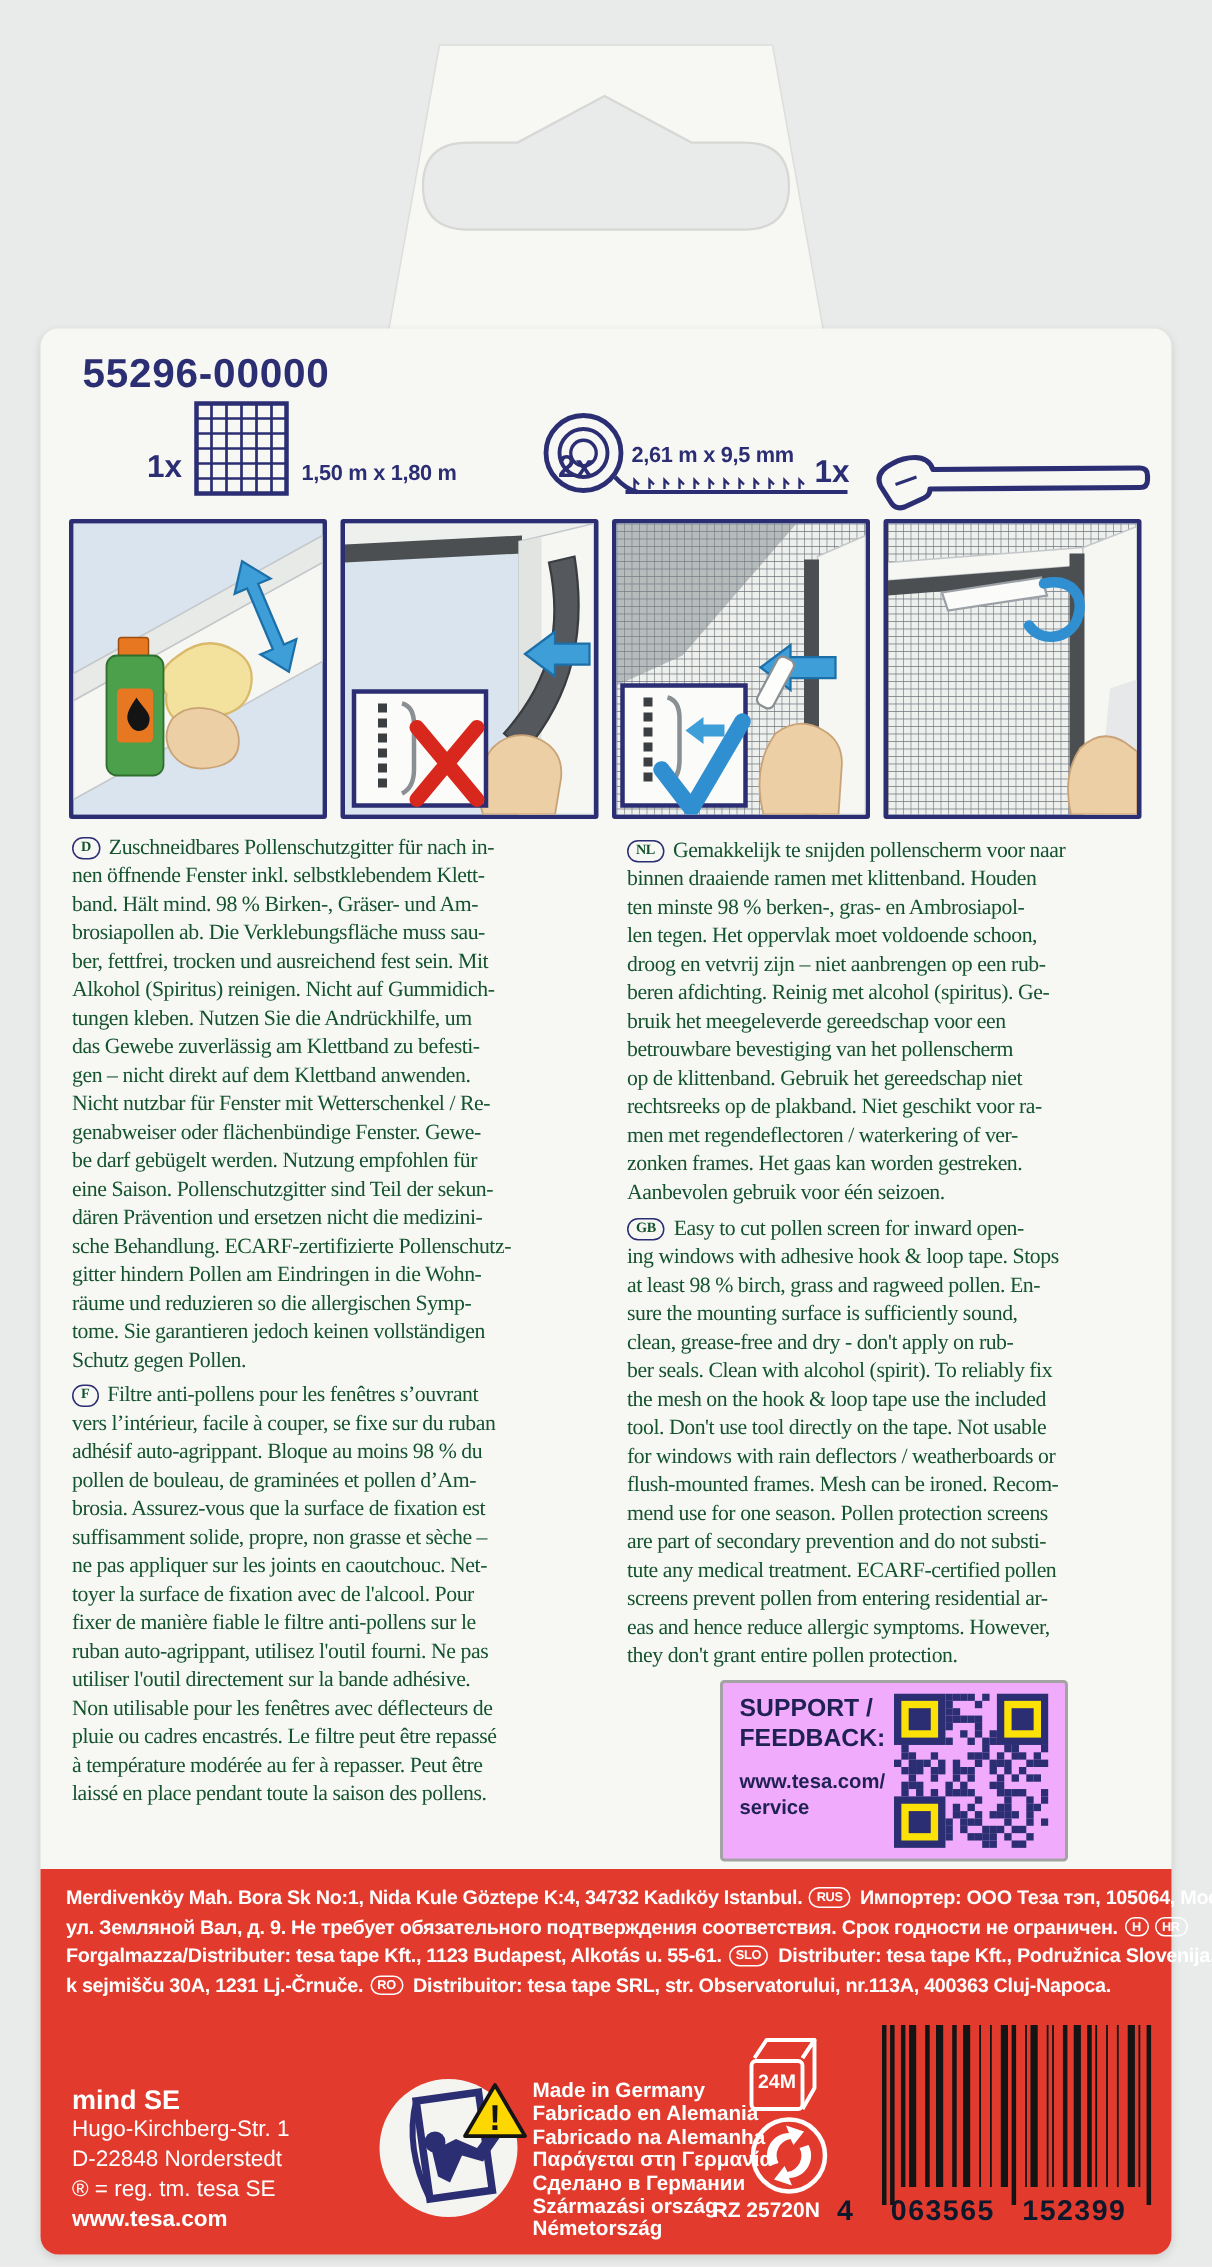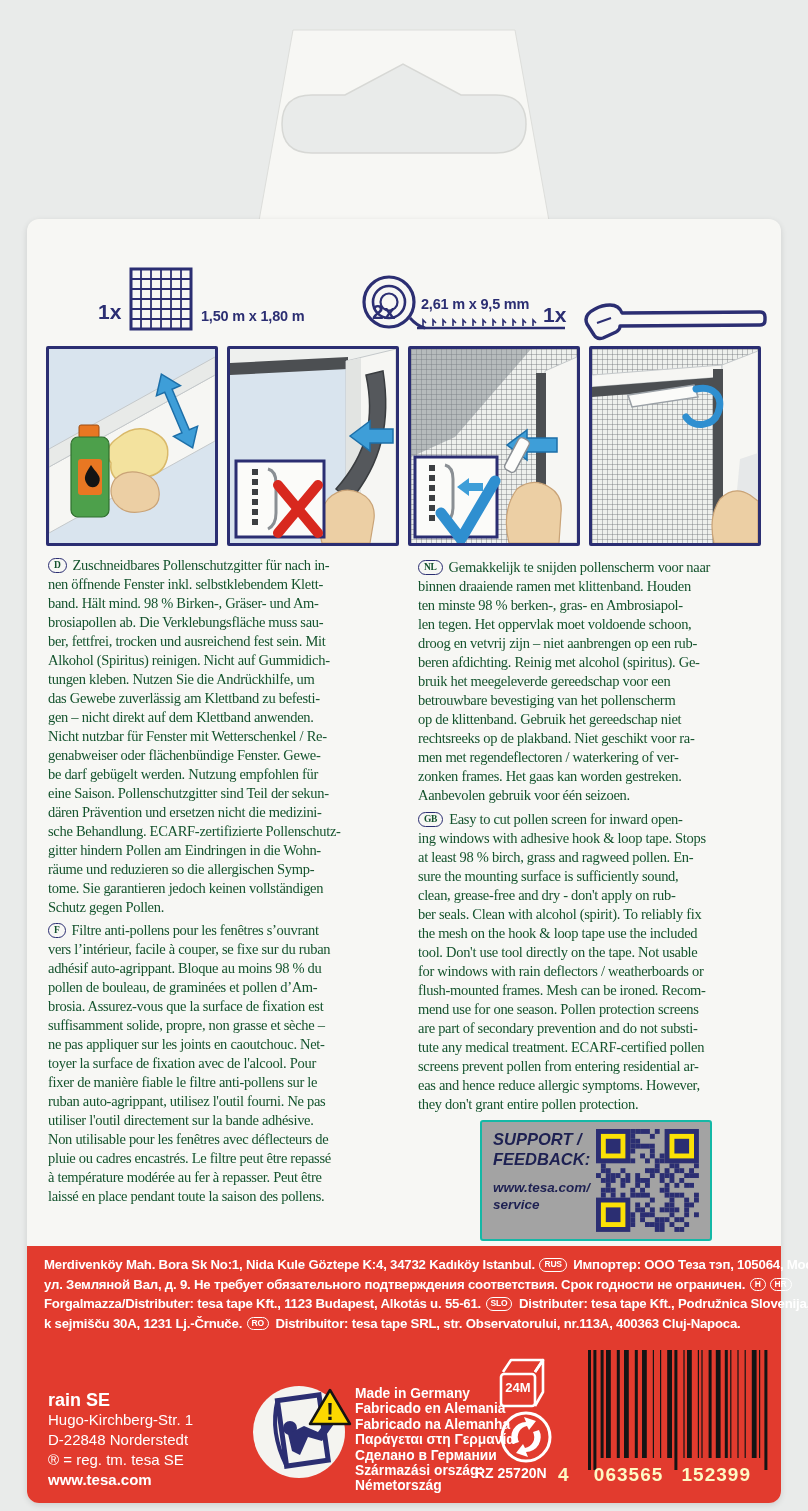--- a/index.html
+++ b/index.html
@@ -12,57 +12,58 @@
   .artnum{position:absolute;left:28px;top:15px;font-size:27px;font-weight:bold;letter-spacing:.5px;}
   .qty{position:absolute;font-size:21px;font-weight:bold;}
   .contlabel{position:absolute;font-size:14.5px;font-weight:bold;letter-spacing:-.2px;}
   .panel{position:absolute;top:127px;width:166px;height:194px;border:3px solid #2b2e72;
          background:#d9e4ee;border-radius:2px;}
   .p1{left:19px}.p2{left:200px}.p3{left:381px}.p4{left:562px}
   .para{position:absolute;width:372px;font-size:14.5px;line-height:19px;letter-spacing:-.3px;color:#14532d;font-family:Liberation Serif, serif;}
   .para .lines{white-space:pre-line;}
   .lbadge{display:inline-block;border:1.7px solid #2b2e72;border-radius:10px;padding:0 5px;
           font-size:9.5px;font-weight:bold;line-height:13px;vertical-align:2px;margin-right:6px;}
-  .supbox{position:absolute;left:453px;top:901px;width:228px;height:117px;background:#a3a3a3;
-          border:2px solid #14b8a6;border-radius:3px;font-style:italic;}
+  .supbox{position:absolute;left:453px;top:901px;width:228px;height:117px;background:#f0abfc;
+          border:2px solid #a3a3a3;border-radius:3px;}
   .suptitle{position:absolute;left:11px;top:7px;font-size:16.5px;font-weight:bold;line-height:20px;
             white-space:pre-line;color:#1e2152;}
   .supurl{position:absolute;left:11px;top:57px;font-size:13.5px;font-weight:bold;line-height:17px;
           white-space:pre-line;color:#1e2152;}
   .redband{position:absolute;left:0;top:1027px;width:754px;height:257px;background:#e23b2e;
            border-radius:0 0 12px 12px;color:#fff;}
   .dist{position:absolute;left:17px;top:9px;width:726px;font-size:13.2px;line-height:19.6px;
         letter-spacing:-.2px;font-weight:bold;}
   .dist-line{white-space:nowrap;}
   .rbadge{display:inline-block;border:1.4px solid #fff;border-radius:9px;padding:0 4px;
           font-size:8.5px;font-weight:bold;line-height:11.5px;vertical-align:2px;margin:0 3px 0 1px;}
   .company{position:absolute;left:21px;top:144px;font-size:15px;line-height:20px;}
   .company .c0{font-size:18px;font-weight:bold;}
   .company .c4{font-weight:bold;}
   .madein{position:absolute;left:328px;top:140px;font-size:13.8px;font-weight:bold;line-height:15.4px;
           white-space:pre-line;}
   .rz{position:absolute;left:448px;top:219px;font-size:14px;font-weight:bold;}
-  .bcdigits{position:absolute;left:531px;top:218px;width:216px;font-size:19px;color:#fef9c3;
+  .bcdigits{position:absolute;left:531px;top:218px;width:216px;font-size:19px;color:#0f172a;
             font-weight:bold;letter-spacing:1px;}
   .bcdigits span{display:inline-block;}
 </style>
 </head>
 <body>
 
 <div class="page">
 
   <svg class="tabsvg" width="808" height="240">
     <polygon points="293,30 515,30 551,232 257,232" fill="#f7f7f4"></polygon>
     <polygon points="293,30 515,30 551,232 257,232" fill="none" stroke="#dddedb" stroke-width="1"></polygon>
     <path d="M312,95 L345,95 L403,64 L461,95 L496,95
              Q526,95 526,124 Q526,153 496,153 L312,153 Q282,153 282,124 Q282,95 312,95 Z" fill="#e9ebea" stroke="#d7d8d5" stroke-width="1.5"></path>
   </svg>
 
   <div class="card">
 
+    <div class="artnum">55296-00000</div>
 
     <div class="qty" style="left:71px;top:81px;">1x</div>
     <svg class="abs" style="left:101px;top:47px;" width="66" height="66">
       <rect x="3" y="3" width="60" height="60" fill="none" stroke="#2b2e72" stroke-width="3"></rect>
       <g stroke="#2b2e72" stroke-width="1.8">
         <line x1="13" y1="3" x2="13" y2="63"></line>
           <line x1="23" y1="3" x2="23" y2="63"></line>
         <line x1="33" y1="3" x2="33" y2="63"></line>
           <line x1="43" y1="3" x2="43" y2="63"></line>
         <line x1="53" y1="3" x2="53" y2="63"></line>
@@ -415,21 +416,21 @@
 
     <div class="redband">
       <div class="dist" id="dist-lines">
           <div class="dist-line">Merdivenköy Mah. Bora Sk No:1, Nida Kule Göztepe K:4, 34732 Kadıköy Istanbul. <span class="rbadge">RUS</span> Импортер: ООО Теза тэп, 105064, Москва,</div>
           <div class="dist-line">ул. Земляной Вал, д. 9. Не требует обязательного подтверждения соответствия. Срок годности не ограничен. <span class="rbadge">H</span><span class="rbadge">HR</span></div>
           <div class="dist-line">Forgalmazza/Distributer: tesa tape Kft., 1123 Budapest, Alkotás u. 55-61. <span class="rbadge">SLO</span> Distributer: tesa tape Kft., Podružnica Slovenija, Pot</div>
           <div class="dist-line">k sejmišču 30A, 1231 Lj.-Črnuče. <span class="rbadge">RO</span> Distribuitor: tesa tape SRL, str. Observatorului, nr.113A, 400363 Cluj-Napoca.</div>
         </div>
 
       <div class="company" id="company">
-          <div class="c0">rain SE</div>
+          <div class="c0">mind SE</div>
           <div class="c1">Hugo-Kirchberg-Str. 1</div>
           <div class="c2">D-22848 Norderstedt</div>
           <div class="c3">® = reg. tm. tesa SE</div>
           <div class="c4">www.tesa.com</div>
         </div>
 
       <svg class="abs" style="left:225px;top:136px;" width="100" height="100">
         <circle cx="47" cy="50" r="46" fill="#f4f4f0"></circle>
         <g transform="rotate(-8 47 50)">
           <rect x="30" y="16" width="42" height="66" fill="none" stroke="#2b2e72" stroke-width="5"></rect>

